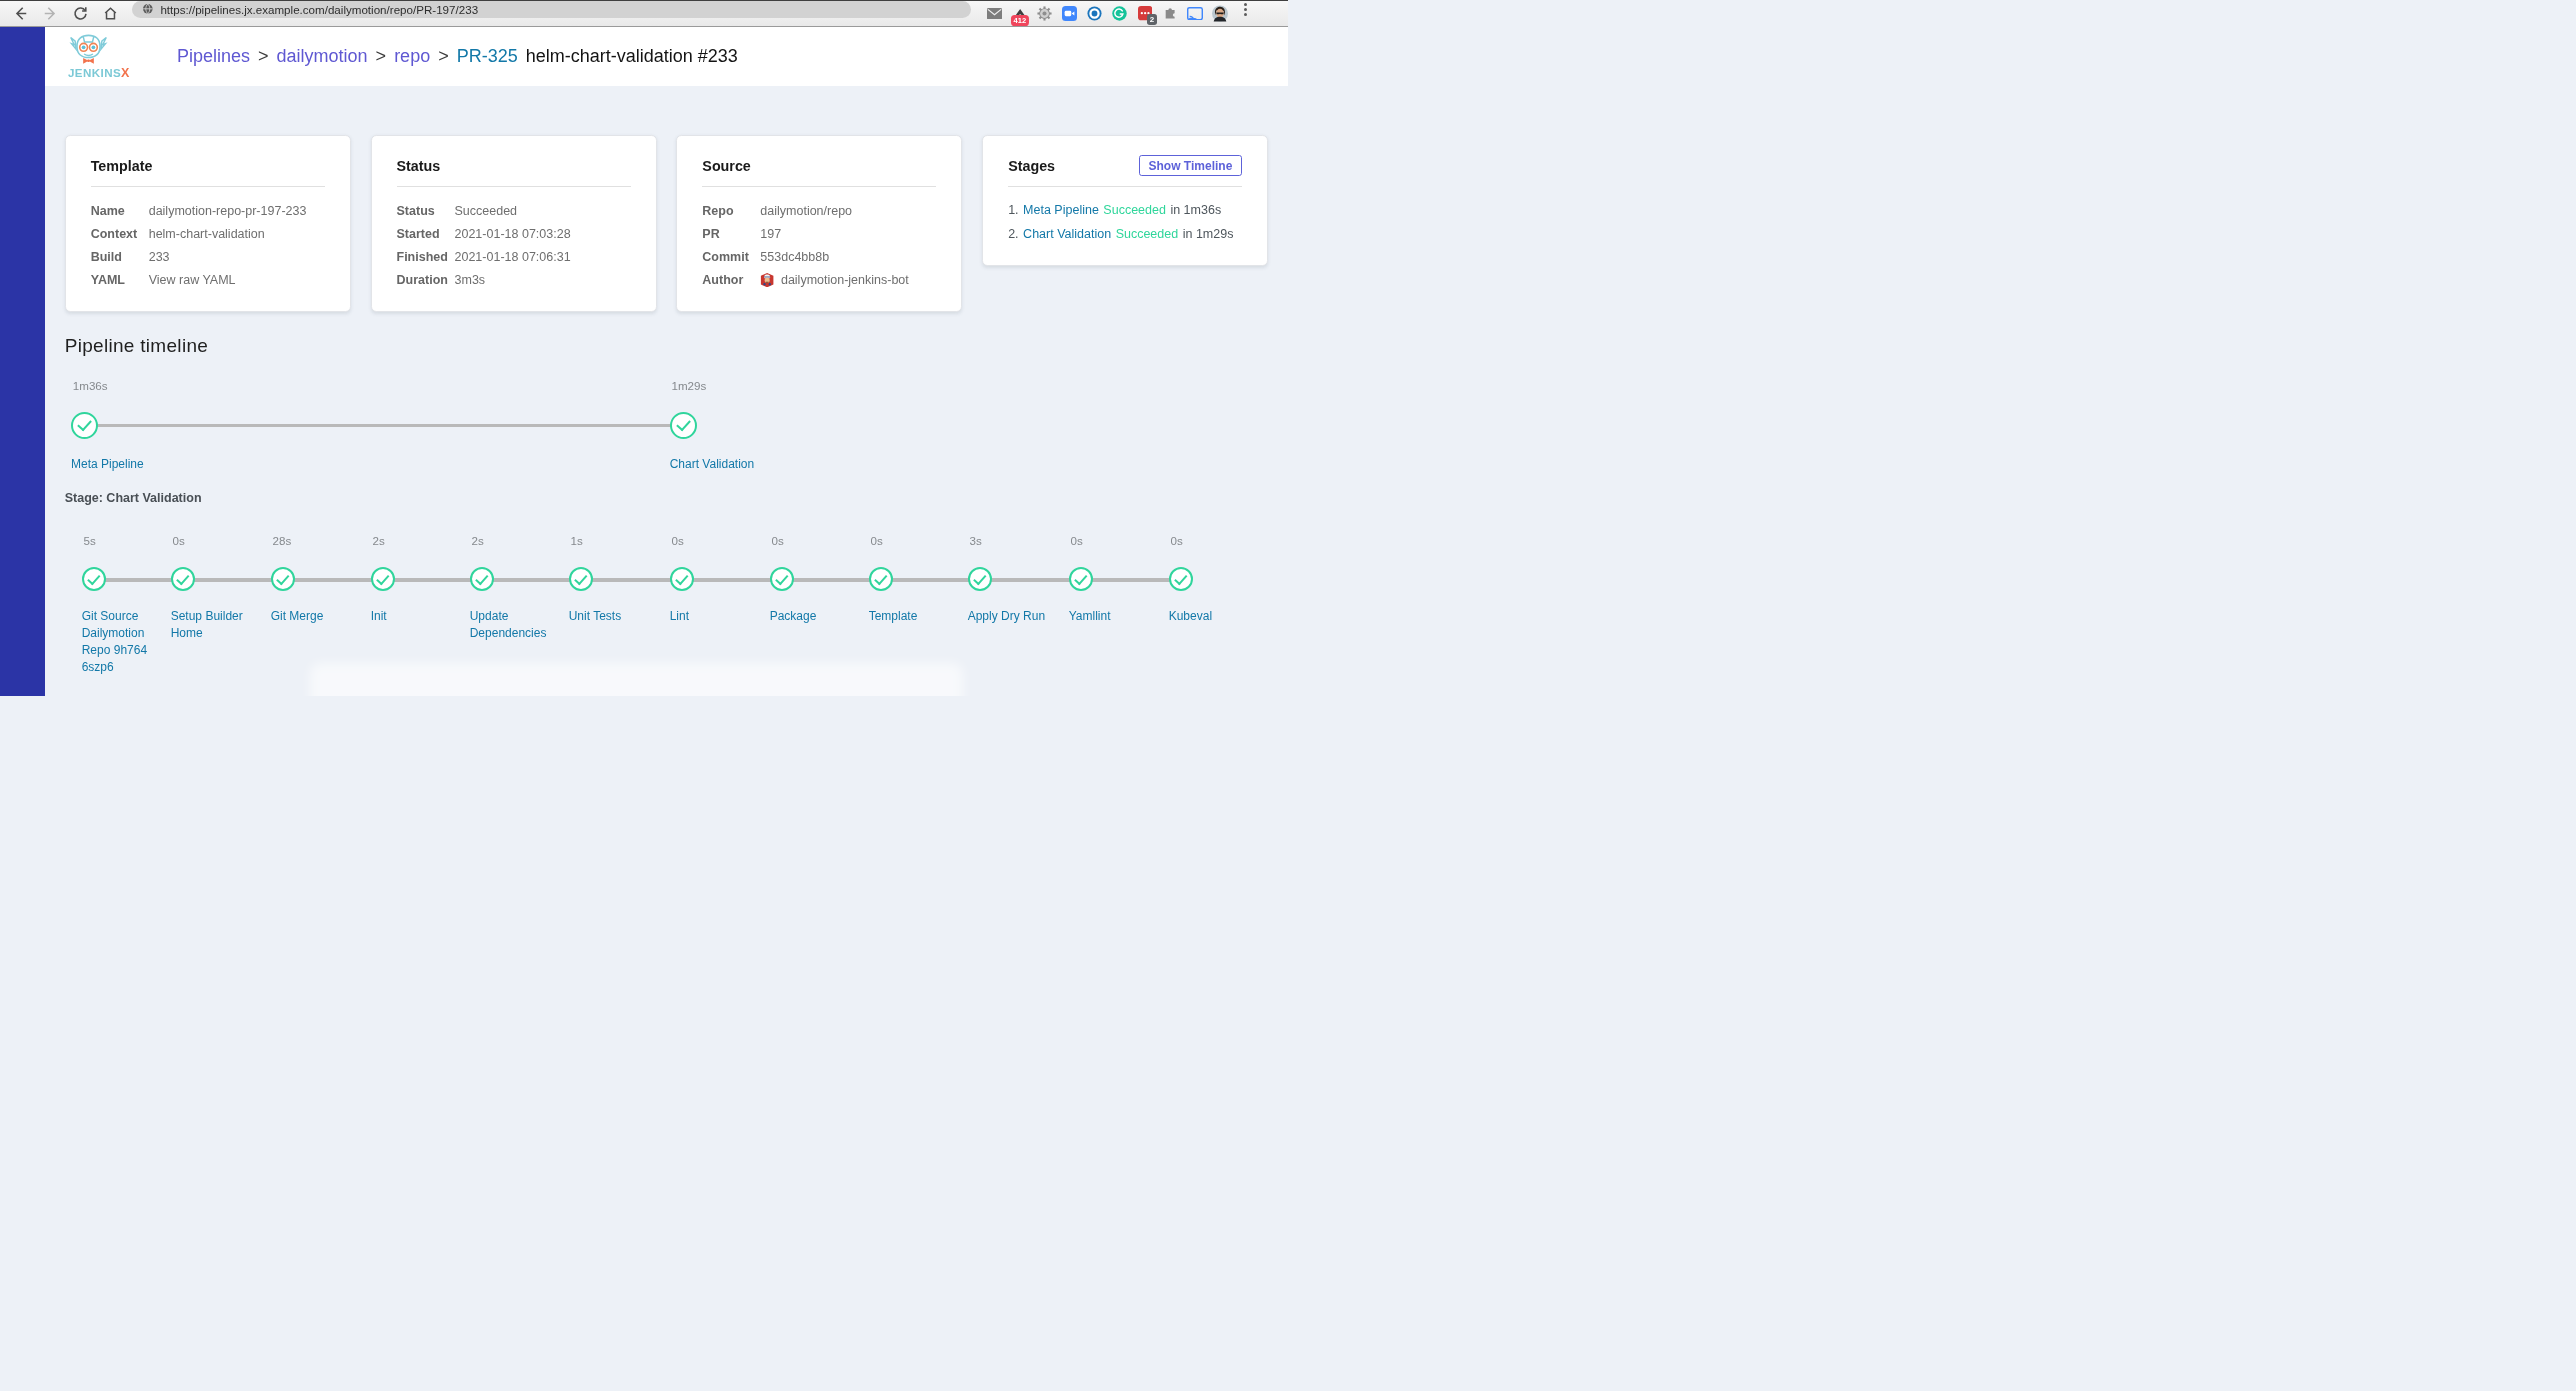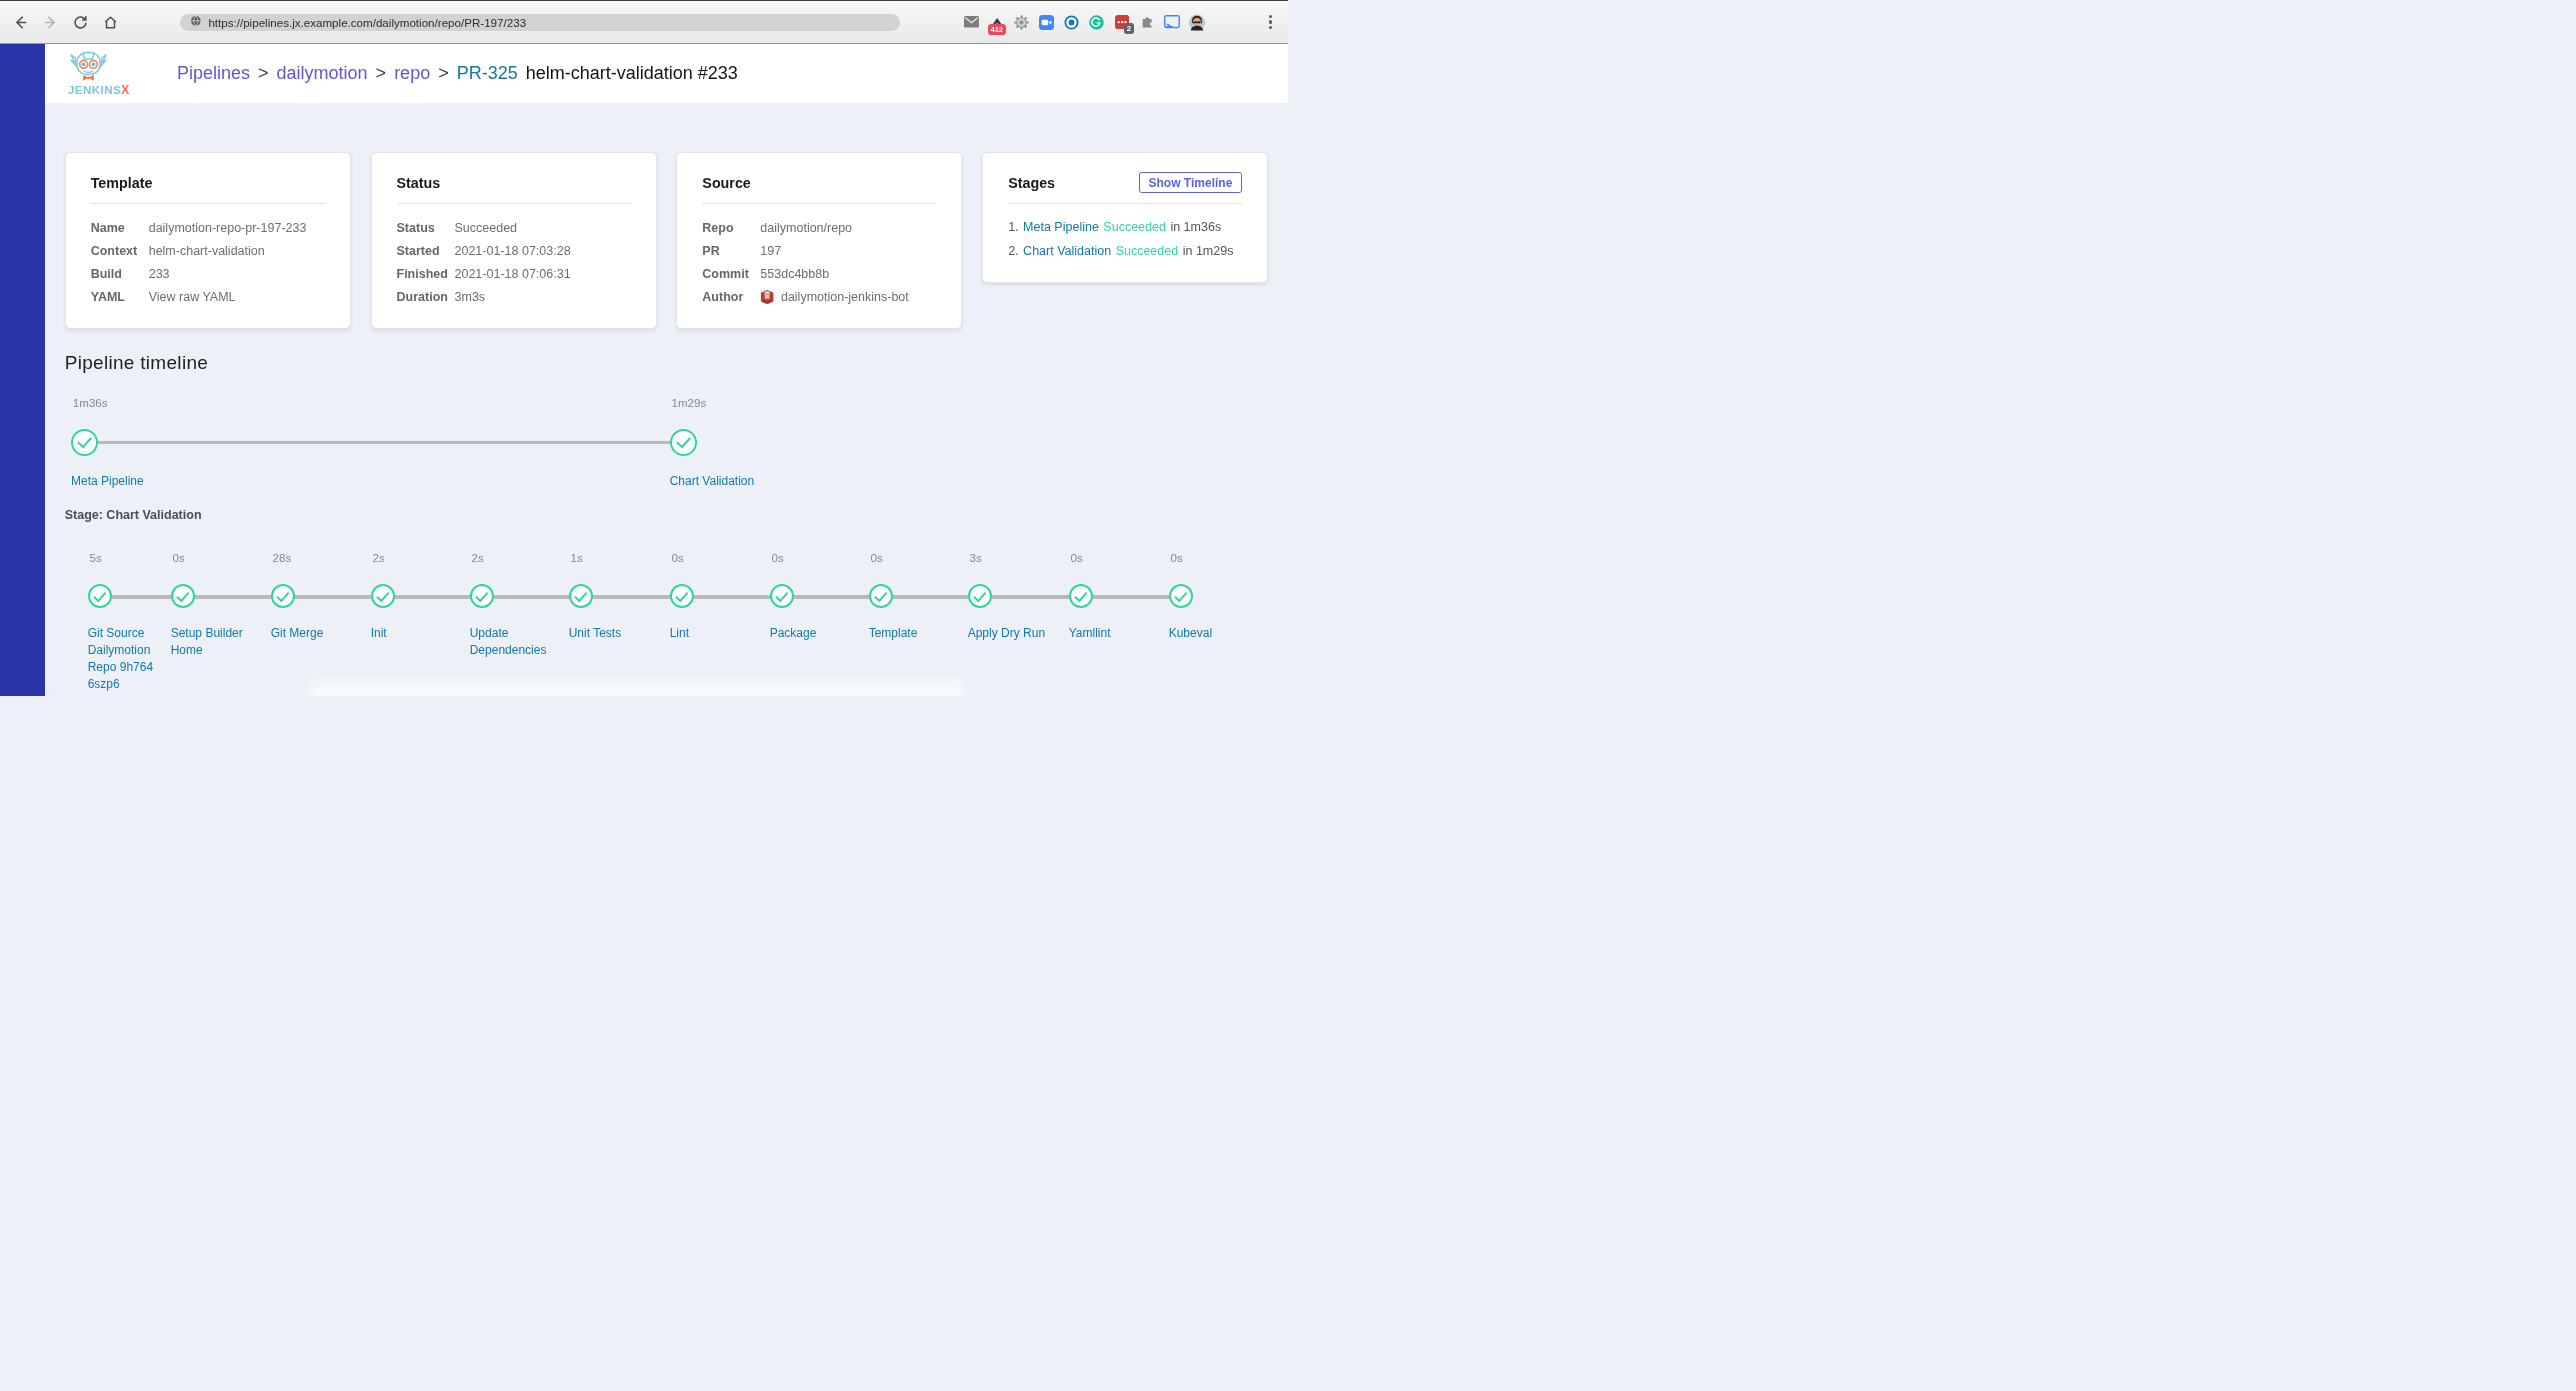--- a/index.html
+++ b/index.html
@@ -1,22 +1,22 @@
 <!DOCTYPE html>
 <html style="font-size:14.3px"><head>
 <meta charset="utf-8">
 <style>
   * { margin:0; padding:0; box-sizing:border-box; }
   html,body { width:1288px; height:696px; overflow:hidden;
     font-family:"Liberation Sans", sans-serif; background:#edf1f7; }
 
   
-  .topbar { height:44px; background:linear-gradient(#f7f7f7,#e9e9e9);
+  .topbar { height:27px; background:linear-gradient(#f7f7f7,#e9e9e9);
     border-top:1.8px solid #3f3f3f; border-bottom:0.9px solid #9a9a9a;
-    display:flex; align-items:center; padding:0 10.7px 0 12.5px;gap:48px; }
+    display:flex; padding:0 10.7px 0 12.5px; }
   .nav-icons { display:flex; align-items:center; gap:15px; }
   .nav-icons svg { display:block; }
   .url-pill { width:839px; height:17px; background:#d2d2d2; border-radius:9px;
     display:flex; align-items:center; padding:0 9.8px; gap:7.2px; margin:0 16px 0 14.3px; }
   .url-text { font-size:11.6px; color:#2e2e2e; white-space:nowrap; overflow:hidden; }
   .ext-icons { display:flex; align-items:center; gap:9px; }
   .ext { width:16px; height:16px; position:relative; display:flex; align-items:center; justify-content:center; }
   .badge { position:absolute; font-size:7.6px; line-height:9px; font-weight:bold; color:#fff;
     background:#f0455c; border-radius:3.6px; padding:0.9px 2.7px; bottom:-4.5px; left:50%; transform:translateX(-50%); }
   .badge-dark { position:absolute; font-size:8px; line-height:9px; font-weight:bold; color:#fff;
@@ -371,21 +371,21 @@
           <div class="check check-lg"></div>
           <div class="t-name">Chart Validation</div>
         </div>
       </div>
 
       <div class="stage-sub-heading">Stage: Chart Validation</div>
 
       <div class="steps-track">
         <div class="track-line" style="left:24px; top:44px; width:1097px;"></div>
 
-        <div class="t-node t-node-sm" style="left:23px;">
+        <div class="t-node t-node-sm" style="left:17px;">
           <div class="t-dur">5s</div>
           <div class="check check-sm"></div>
           <div class="t-name">Git Source Dailymotion Repo 9h764 6szp6</div>
         </div>
         <div class="t-node t-node-sm" style="left:106px;">
           <div class="t-dur">0s</div>
           <div class="check check-sm"></div>
           <div class="t-name">Setup Builder Home</div>
         </div>
         <div class="t-node t-node-sm" style="left:206px;">

